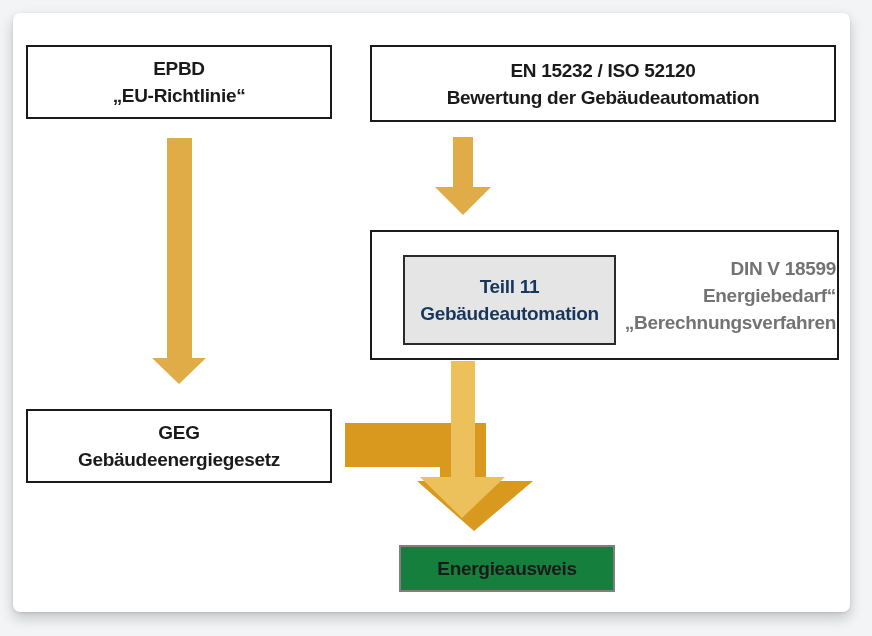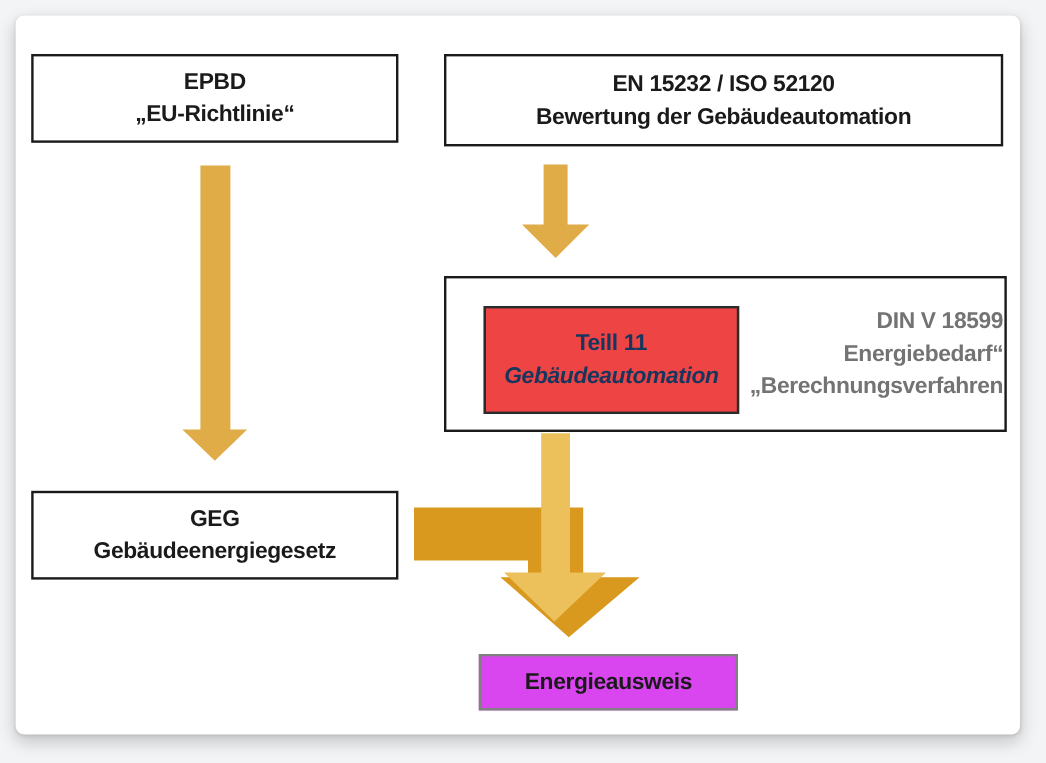--- a/index.html
+++ b/index.html
@@ -117,33 +117,33 @@
     <span>EPBD</span>
     <span>„EU-Richtlinie“</span>
   </div>
 
   <div class="dbox enbox">
     <span>EN 15232 / ISO 52120</span>
     <span>Bewertung der Gebäudeautomation</span>
   </div>
 
   <div class="dbox dinbox">
-    <div class="teil" style="background: #ef4444; text-align: center;">
+    <div class="teil" style="background: #e5e5e5; text-align: center;">
       <span style="color: rgb(23, 54, 93);">Teill 11</span>
-      <span style="color: rgb(23, 54, 93); font-style: italic;">Gebäudeautomation</span>
+      <span style="color: rgb(23, 54, 93);">Gebäudeautomation</span>
     </div>
     <div class="din-text">
       <div>DIN V 18599</div>
       <div>Energiebedarf“</div>
       <div>„Berechnungsverfahren</div>
     </div>
   </div>
 
   <div class="dbox geg">
     <span>GEG</span>
     <span>Gebäudeenergiegesetz</span>
   </div>
 
-  <div class="energie" style="background: #d946ef;">
+  <div class="energie" style="background: #15803d;">
     <span>Energieausweis</span>
   </div>
 
 </div>
 
 </body></html>

